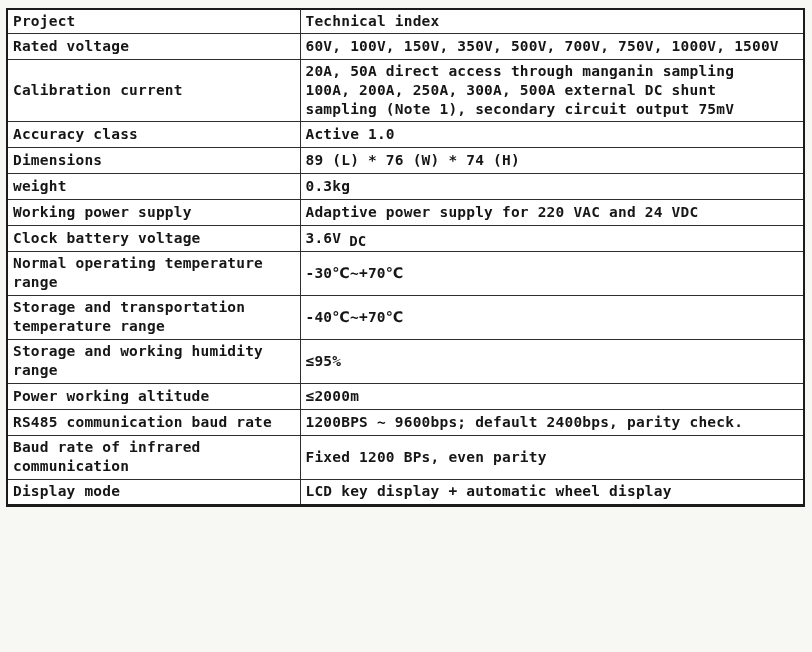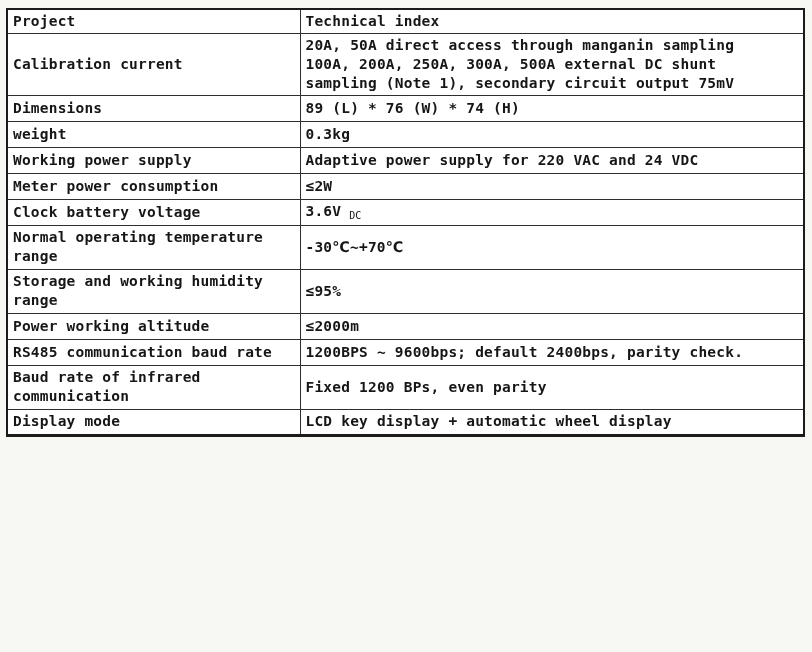--- a/index.html
+++ b/index.html
@@ -39,22 +39,22 @@
     text-align: left;
     white-space: pre-wrap;
     overflow: hidden;
     letter-spacing: 0.2px;
   }
   tr.h1 { height: 26px; }
   tr.h2 { height: 44px; }
   tr.h3 { height: 62px; }
   tr.hh { height: 24px; }
   sub.unit {
-    font-size: 10px;
-    font-weight: normal;
+    font-size: 14px;
+    font-weight: bold;
     vertical-align: baseline;
     position: relative;
     top: 3px;
     letter-spacing: 0;
     padding-left: 8px;
   }
 </style>
 </head>
 <body>
 
@@ -63,63 +63,72 @@
     <colgroup>
         <col class="c1">
         <col class="c2">
       </colgroup>
     <tbody>
         <tr class="hh">
       <th>Project</th>
       <th>Technical index</th>
     </tr>
 
+    <tr class="h1">
+      <td>Rated voltage</td>
+      <td>60V, 100V, 150V, 350V, 500V, 700V, 750V, 1000V, 1500V</td>
+    </tr>
 
     <tr class="h3">
       <td>Calibration current</td>
       <td>20A, 50A direct access through manganin sampling
 100A, 200A, 250A, 300A, 500A external DC shunt
 sampling (Note 1), secondary circuit output 75mV</td>
     </tr>
 
 
+    <tr class="h1">
+      <td>Accuracy class</td>
+      <td>Active 1.0</td>
+    </tr>
 
     <tr class="h1">
       <td>Dimensions</td>
       <td>89 (L) * 76 (W) * 74 (H)</td>
     </tr>
 
     <tr class="h1">
       <td>weight</td>
       <td>0.3kg</td>
     </tr>
 
     <tr class="h1">
       <td>Working power supply</td>
       <td>Adaptive power supply for 220 VAC and 24 VDC</td>
     </tr>
 
-    <tr class="h1">
-      <td>Meter power consumption</td>
-      <td>≤2W</td>
-    </tr>
 
     <tr class="h1">
       <td>Clock battery voltage</td>
       <td><span>3.6V</span><sub class="unit">DC</sub></td>
     </tr>
 
 
 
     <tr class="h2">
       <td>Normal operating temperature
 range</td>
       <td>-30℃~+70℃</td>
     </tr>
 
+    <tr class="h2">
+      <td>Storage and transportation
+temperature range</td>
+      <td>-40℃~+70℃</td>
+    </tr>
 
     <tr class="h2">
       <td>Storage and working humidity
 range</td>
       <td>≤95%</td>
     </tr>
 
     <tr class="h1">
       <td>Power working altitude</td>
       <td>≤2000m</td>

